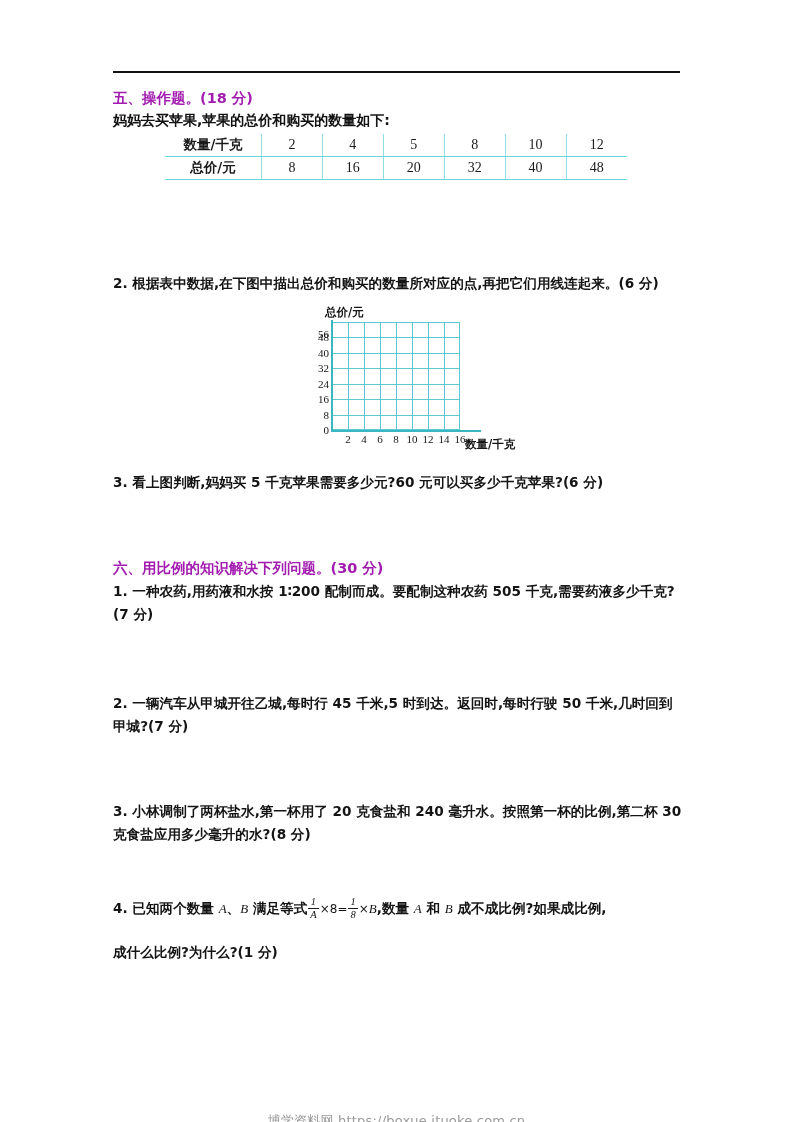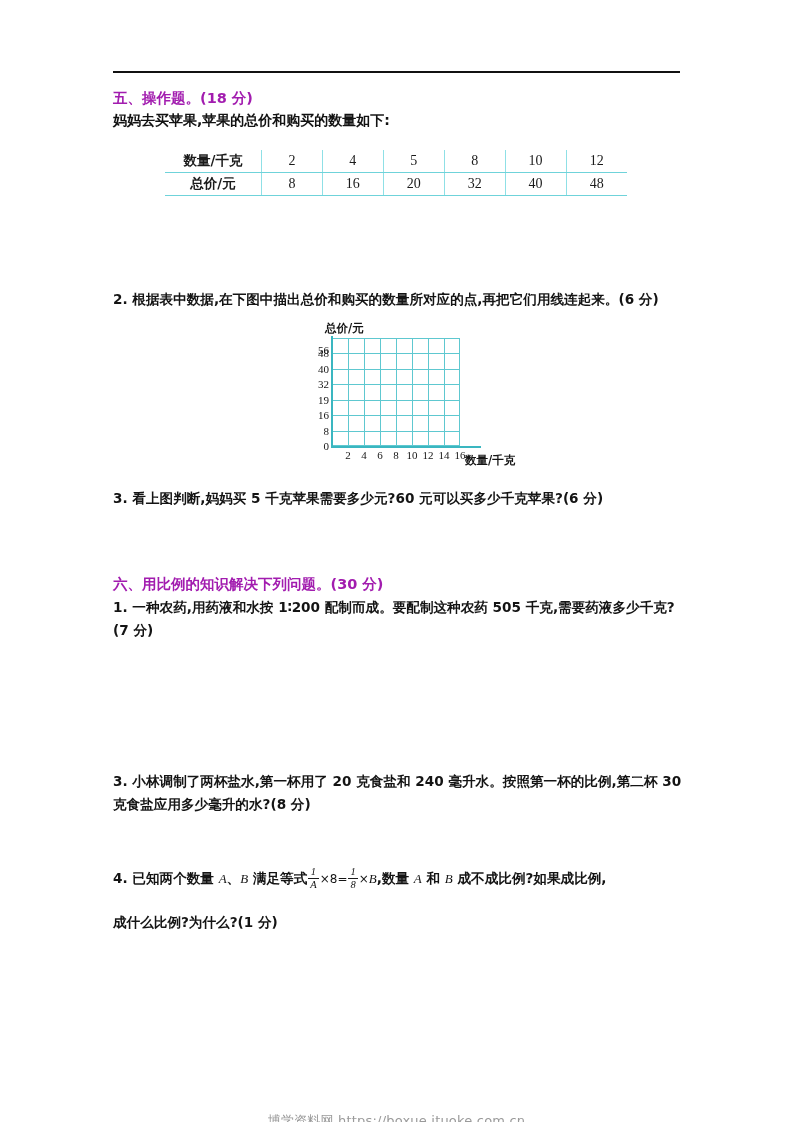--- a/index.html
+++ b/index.html
@@ -42,21 +42,21 @@
     letter-spacing: 0px;
     line-height: 21px;
     margin: 0 0 1px 0;
     color: #a21caf;
   }
   .lead {
     font-family: "DejaVu Sans", "Liberation Sans", sans-serif;
     font-size: 14px;
     font-weight: bold;
     line-height: 21px;
-    margin: 0 0 19px 0;
+    margin: 0 0 3px 0;
     color: #121212;
   }
   .qtext {
     font-family: "DejaVu Sans", "Liberation Sans", sans-serif;
     font-size: 13.6px;
     font-weight: bold;
     line-height: 23px;
     color: #141414;
     margin: 0;
   }
@@ -295,21 +295,21 @@
         </div>
 
         <div class="axis-y"></div>
         <div class="axis-x"></div>
 
         <div class="yticks">
           <div class="ytick" style="top:22px">56</div>
           <div class="ytick" style="top:25.4px">48</div>
           <div class="ytick" style="top:40.9px">40</div>
           <div class="ytick" style="top:56.3px">32</div>
-          <div class="ytick" style="top:71.7px">19</div>
+          <div class="ytick" style="top:71.7px">24</div>
           <div class="ytick" style="top:87.1px">16</div>
           <div class="ytick" style="top:102.6px">8</div>
           <div class="ytick" style="top:118px">0</div>
         </div>
 
         <div class="xticks">
           <div class="xtick" style="left:41px">2</div>
           <div class="xtick" style="left:57px">4</div>
           <div class="xtick" style="left:73px">6</div>
           <div class="xtick" style="left:89px">8</div>
@@ -324,20 +324,21 @@
     </div>
 
     <div class="gapB"></div>
     <div class="qtext">3. 看上图判断,妈妈买 5 千克苹果需要多少元?60 元可以买多少千克苹果?(6 分)</div>
 
     <div class="gapD"></div>
     <div class="sec-head">六、用比例的知识解决下列问题。(30 分)</div>
     <div class="qtext">1. 一种农药,用药液和水按 1∶200 配制而成。要配制这种农药 505 千克,需要药液多少千克?(7 分)</div>
 
     <div class="gapE"></div>
+    <div class="qtext">2. 一辆汽车从甲城开往乙城,每时行 45 千米,5 时到达。返回时,每时行驶 50 千米,几时回到甲城?(7 分)</div>
 
     <div class="gapF"></div>
     <div class="qtext">3. 小林调制了两杯盐水,第一杯用了 20 克食盐和 240 毫升水。按照第一杯的比例,第二杯 30 克食盐应用多少毫升的水?(8 分)</div>
 
     <div class="gapG"></div>
     <div class="qtext" style="line-height:44px;">
       <span>4. 已知两个数量 </span><span class="ital">A</span><span>、</span><span class="ital">B</span><span> 满足等式</span><span class="frac"><span class="num">1</span><span class="den">A</span></span><span class="times">×8</span><span class="times">=</span><span class="frac"><span class="num">1</span><span class="den">8</span></span><span class="times">×</span><span class="ital">B</span><span>,数量 </span><span class="ital">A</span><span> 和 </span><span class="ital">B</span><span> 成不成比例?如果成比例,</span>
     </div>
     <div class="qtext" style="line-height:42px;">成什么比例?为什么?(1 分)</div>
 

